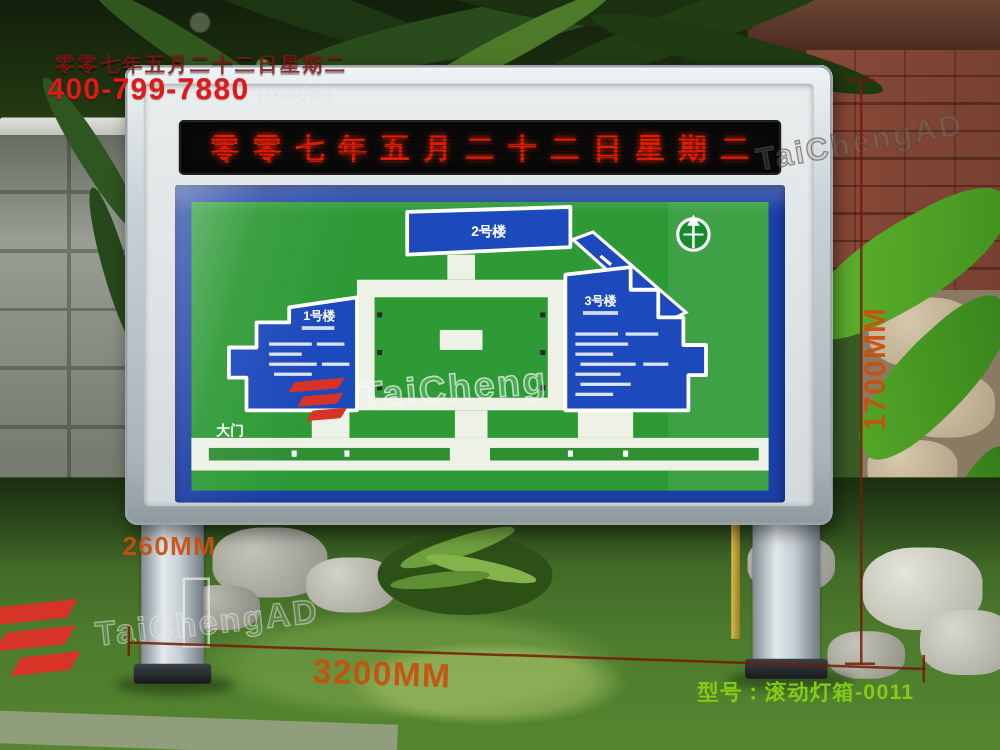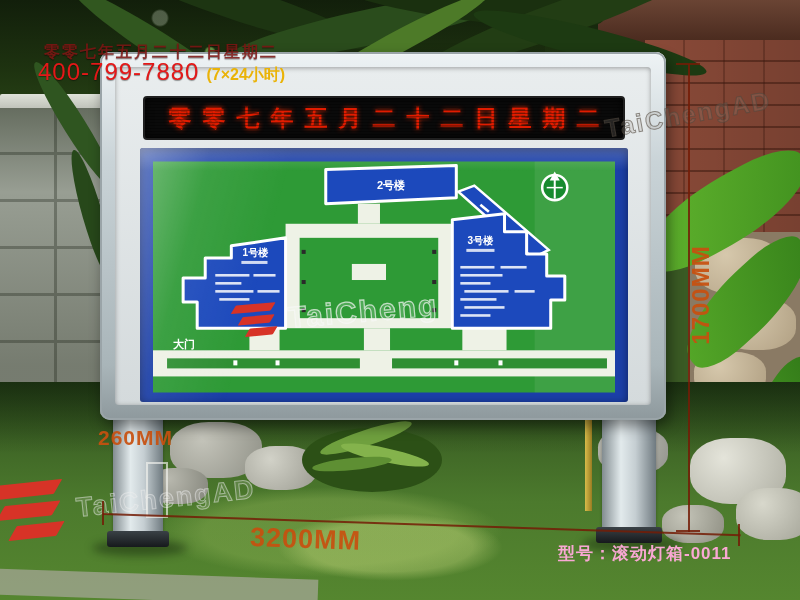--- a/index.html
+++ b/index.html
@@ -83,23 +83,23 @@
   .wm-dark{color:rgba(160,150,140,.20);-webkit-text-stroke:1px rgba(80,72,62,.60);}
   .tc-logo{position:relative;display:inline-block;}
   .tc-logo i{position:absolute;display:block;background:var(--logo-red,#d73327);transform:skewX(-36deg);border-radius:1px;}
 
   
   .dim-line{background:rgba(115,28,6,.85);}
   .dim-text{font-weight:bold;color:var(--dim-orange,#c8500f);opacity:.92;letter-spacing:1px;white-space:nowrap;}
   .bracket{border:2px solid rgba(245,245,240,.65);}
   .company{left:44px;top:42px;font-size:16px;font-weight:bold;color:#7d1513;opacity:.88;letter-spacing:2px;text-shadow:0 1px 1px rgba(0,0,0,.5);}
   .phone-row{left:38px;top:58px;display:flex;align-items:baseline;}
-  .phone{font-size:24px;font-weight:normal;color:var(--phone-red,#e41818);letter-spacing:1px;text-shadow:0 1px 1px rgba(0,0,0,.4);}
-  .phone-hours{font-size:16px;font-weight:bold;color:#eab308;margin-left:7px;}
-  .model-label{left:558px;top:542px;font-size:17px;font-weight:bold;color:#f9a8d4;letter-spacing:1px;}
+  .phone{font-size:24px;font-weight:bold;color:var(--phone-red,#e41818);letter-spacing:1px;text-shadow:0 1px 1px rgba(0,0,0,.4);}
+  .phone-hours{font-size:12px;font-weight:bold;color:#e5e5e5;margin-left:7px;}
+  .model-label{left:558px;top:542px;font-size:17px;font-weight:bold;color:#84cc16;letter-spacing:1px;}
 </style>
 </head>
 <body>
 
 <div id="stage">
 
   <div class="abs balustrade">
     <div class="abs rail-top"></div>
     <div class="abs baluster" style="left:8px;"></div>
     <div class="abs baluster" style="left:44px;"></div>

